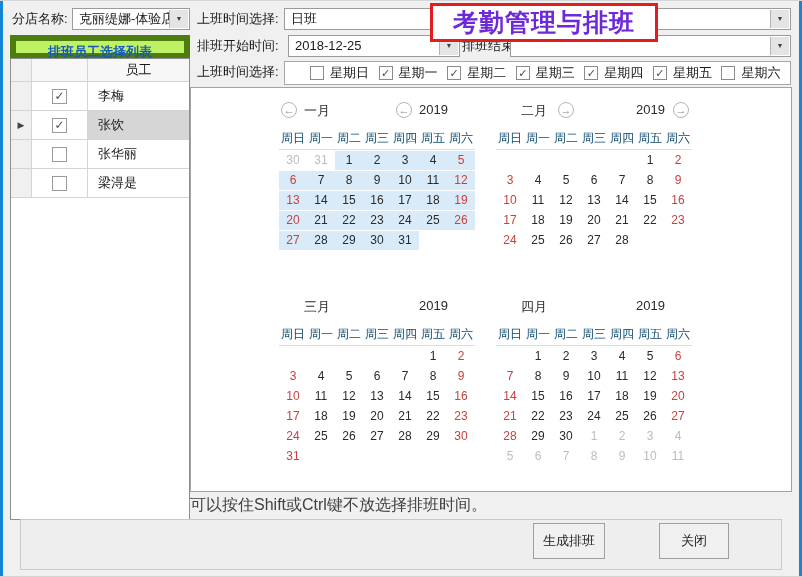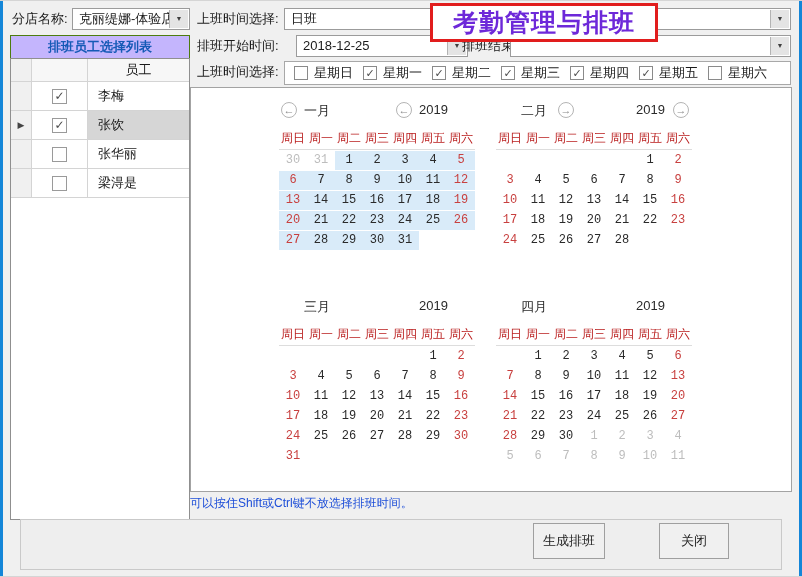--- a/index.html
+++ b/index.html
@@ -9,26 +9,26 @@
     overflow:hidden;
   }
   .edge-v { position:absolute; top:0; width:3px; height:577px; }
   .edge-h { position:absolute; left:0; width:802px; height:1px; background:#d5d5d5; }
   .lbl { position:absolute; height:22px; line-height:22px; white-space:nowrap; }
   .combo { position:absolute; height:22px; background:#fff; border:1px solid #9b9b9b; box-sizing:border-box; }
   .combo .val { position:absolute; left:6px; top:1px; line-height:18px; white-space:nowrap; }
   .combo .cbtn { position:absolute; right:1px; top:1px; bottom:1px; width:18px; background:#e4e4e4;
     border-left:1px solid #b3b3b3; text-align:center; font-size:7px; line-height:18px; color:#3f3f3f; }
   .cbgroup { position:absolute; left:284px; top:61px; width:507px; height:24px; background:#fff;
-    border:1px solid #a8a8a8; box-sizing:border-box; display:flex; align-items:center; padding-left:9px; }
+    border:1px solid #a8a8a8; box-sizing:border-box; display:flex; align-items:center; padding-left:25px; }
   .cbitem { display:flex; align-items:center; gap:6px; width:69px; cursor:default; }
   .cb { width:14px; height:14px; border:1px solid #8a8a8a; background:#fff; box-sizing:border-box;
     font-size:11px; line-height:12px; text-align:center; color:#4a4a4a; font-weight:bold; }
-  .ep-header { position:absolute; left:10px; top:35px; width:180px; height:24px; background:#c4b5fd;
-    border:1px solid #4d7c0f; box-sizing:border-box; text-align:center; line-height:22px;
+  .ep-header { position:absolute; left:10px; top:35px; width:180px; height:24px; background:#bef264;
+    border:6px solid #4d7c0f; box-sizing:border-box; text-align:center; line-height:22px;
     font-weight:bold; color:#155ab6; }
   .egrid { position:absolute; left:10px; top:58px; width:180px; height:462px; background:#fff;
     border:1px solid #8f8f8f; box-sizing:border-box; overflow:hidden; }
   .erow { display:flex; height:28px; border-bottom:1px solid #d4d4d4; }
   .erow.h { height:22px; background:#f7f7f7; }
   .c-ind { width:20px; background:#f0f0f0; border-right:1px solid #d4d4d4; text-align:center;
     font-size:9px; line-height:28px; color:#444; }
   .erow.h .c-ind { line-height:22px; }
   .c-chk { width:55px; border-right:1px solid #d4d4d4; display:flex; align-items:center; justify-content:center; }
   .c-name { flex:1; display:flex; align-items:center; padding-left:10px; }
@@ -38,27 +38,27 @@
     font-size:12px; line-height:13px; text-align:center; color:#4a4a4a; font-weight:bold; }
   .calpanel { position:absolute; left:190px; top:87px; width:602px; height:405px; background:#fff;
     border:1px solid #a3a3a3; box-sizing:border-box; }
   .cal { position:absolute; width:196px; }
   .cal-title { position:relative; height:22px; font-size:13px; color:#2a2a2a; }
   .cal-title .month { position:absolute; left:25px; top:2px; }
   .cal-title .year  { position:absolute; left:140px; top:2px; }
   .circ { position:absolute; width:16px; height:16px; border:1px solid #b4b4b4; border-radius:50%;
     color:#8a8a8a; font-size:11px; line-height:14px; text-align:center; top:2px; background:#fff; box-sizing:border-box; }
   .wk-row { display:flex; height:20px; margin-top:7px; border-bottom:1px solid #dddddd; }
-  .wk { width:28px; text-align:center; font-size:12px; color:#b91c1c; line-height:18px; }
-  .drow { display:flex; height:19px; margin-top:1px;font-family:Liberation Mono, monospace; }
+  .wk { width:28px; text-align:center; font-size:12px; color:#0c4a6e; line-height:18px; }
+  .drow { display:flex; height:19px; margin-top:1px; }
   .dc { width:28px; text-align:center; font-size:12px; line-height:19px; color:#2a2a2a; }
   .dc.r { color:#c8403f; }
   .dc.m { color:#bdbdbd; }
   .dc.s { background:#d9ebf9; }
-  .hint { position:absolute; left:190px; top:495px; font-size:12px; color:#1d4ed8; }
+  .hint { position:absolute; left:190px; top:495px; font-size:16px; color:#404040; }
   .band { position:absolute; left:20px; top:519px; width:762px; height:51px; background:#eeeeee;
     border:1px solid #c9c9c9; box-sizing:border-box; }
   .pbtn { position:absolute; top:523px; height:36px; background:#f0f0f0; border:1px solid #9f9f9f;
     box-sizing:border-box; text-align:center; line-height:34px; font-size:13px; color:#1a1a1a; cursor:default; }
   .redbox { position:absolute; left:430px; top:3px; width:228px; height:39px; background:#ffffff;
     border:3px solid #e11d1d; box-sizing:border-box; display:flex; align-items:center; justify-content:center;
     color:#6d28d9; font-weight:bold; font-size:25px; letter-spacing:1px; z-index:6; white-space:nowrap; }
 </style>
 </head>
 <body>
@@ -76,21 +76,21 @@
     <span class="cbtn">▼</span>
   </div>
 
   <div class="lbl" style="left:197px;top:8px">上班时间选择:</div>
   <div class="combo" style="left:284px;top:8px;width:507px">
     <span class="val">日班</span>
     <span class="cbtn">▼</span>
   </div>
 
   <div class="lbl" style="left:197px;top:35px">排班开始时间:</div>
-  <div class="combo" style="left:296px;top:35px;width:172px">
+  <div class="combo" style="left:288px;top:35px;width:172px">
     <span class="val">2018-12-25</span>
     <span class="cbtn">▼</span>
   </div>
 
   <div class="lbl" style="left:462px;top:35px">排班结束时间:</div>
   <div class="combo" style="left:510px;top:35px;width:281px">
     <span class="val"></span>
     <span class="cbtn">▼</span>
   </div>
 

